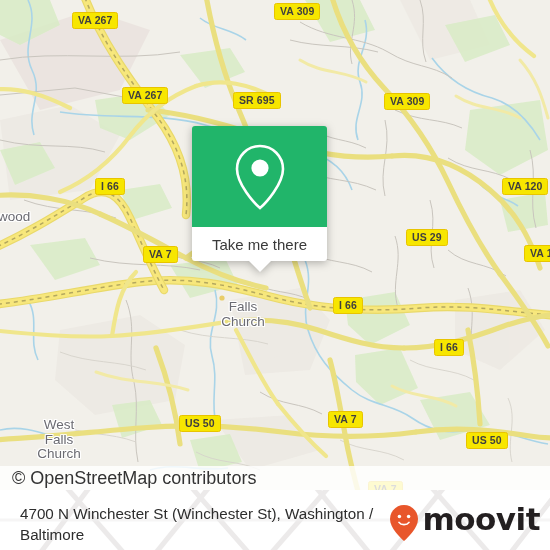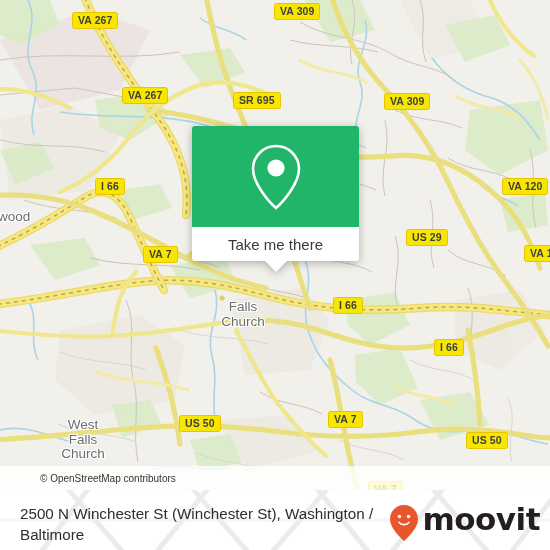--- a/index.html
+++ b/index.html
@@ -73,21 +73,21 @@
       -1px -1px 0 rgba(255,255,255,.95),
        1px -1px 0 rgba(255,255,255,.95),
       -1px  1px 0 rgba(255,255,255,.95);
   }
 
   
   #popup {
     position: absolute;
     left: 192px;
     top: 126px;
-    width: 167px;
+    width: 135px;
     filter: drop-shadow(0 2px 4px rgba(0,0,0,.28));
   }
   #popup-head {
     height: 101px;
     background: #21b56a;
     border-radius: 3px 3px 0 0;
     display: flex;
     align-items: center;
     justify-content: center;
   }
@@ -124,23 +124,22 @@
     width: 100%;
     height: 24px;
     background: rgba(255,255,255,.82);
     display: flex;
     align-items: center;
     box-sizing: border-box;
     padding-left: 12px;
   }
   #attribution-text {
     color: #333333;
-    font-size: 10px;
-    font-family: "Liberation Sans", sans-serif;
-    margin-left: 28px;
+    font-size: 18px;
+    font-family: "Liberation Sans", sans-serif;
   }
 
   
   #footer {
     position: absolute;
     left: 0;
     top: 490px;
     width: 550px;
     height: 60px;
     background: #ffffff;
@@ -340,21 +339,21 @@
       </g>
 
       <circle cx="222" cy="298" r="2.6" fill="#e8c95a" opacity="0.9"></circle>
     </svg>
 
     <div class="place-label" style="left:-2px; top:210px; width:52px; text-align:left;">wood</div>
 
     <div class="place-label" style="left:208px; top:300px; width:70px;">Falls
 Church</div>
 
-    <div class="place-label" style="left:48px; top:418px; width:70px;">West
+    <div class="place-label" style="left:24px; top:418px; width:70px;">West
 Falls
 Church</div>
 
     <div class="shield" style="left:72px;  top:12px;">VA 267</div>
     <div class="shield" style="left:274px; top:3px;">VA 309</div>
     <div class="shield" style="left:122px; top:87px;">VA 267</div>
     <div class="shield" style="left:233px; top:92px;">SR 695</div>
     <div class="shield" style="left:384px; top:93px;">VA 309</div>
     <div class="shield" style="left:95px;  top:178px;">I 66</div>
     <div class="shield" style="left:502px; top:178px;">VA 120</div>
@@ -398,21 +397,21 @@
         <path d="M385,70 L450,-10"></path>
         <path d="M425,-10 L495,70"></path>
         <path d="M505,70 L555,5"></path>
       </g>
       <g stroke="#f0eeee" stroke-width="3" fill="none">
         <path d="M-10,30 L560,30" opacity="0.6"></path>
       </g>
     </svg>
 
     <div id="footer-inner">
-      <div id="footer-caption">2500 N Winchester St (Winchester St), Washington / Baltimore</div>
+      <div id="footer-caption">4700 N Winchester St (Winchester St), Washington / Baltimore</div>
       <div id="brand">
         <svg width="30" height="38" viewBox="0 0 30 38">
           <path d="M15 1 C7.3 1 1 7.3 1 15 C1 24 11 33.5 15 37 C19 33.5 29 24 29 15 C29 7.3 22.7 1 15 1 Z" fill="#e8562b"></path>
           <circle cx="10.4" cy="12.4" r="1.75" fill="#ffffff"></circle>
           <circle cx="19.6" cy="12.4" r="1.75" fill="#ffffff"></circle>
           <path d="M10 18.4 C12 21.4 18 21.4 20 18.4" fill="none" stroke="#ffffff" stroke-width="1.7" stroke-linecap="round"></path>
         </svg>
         <span id="brand-wordmark">moovit</span>
       </div>
     </div>

